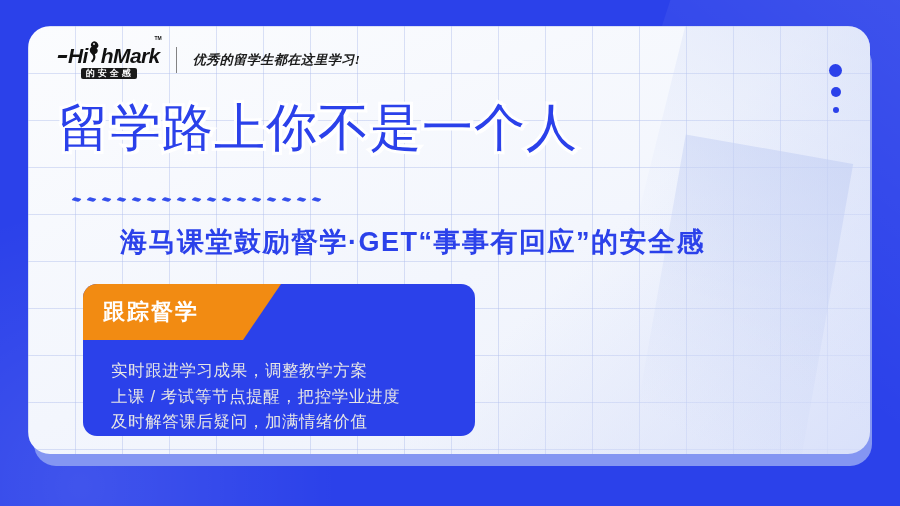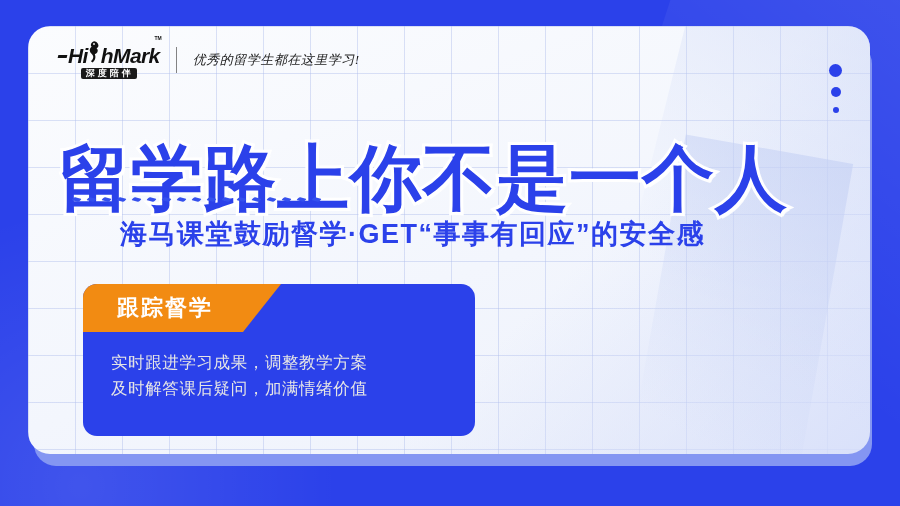--- a/index.html
+++ b/index.html
@@ -161,44 +161,43 @@
   .header-divider {
     width: 1px;
     height: 26px;
     background: #5b5b5b;
     opacity: 0.75;
   }
 
   .header-tagline {
     font-family: "Liberation Serif", "DejaVu Serif", serif;
     font-style: italic;
-    font-weight: 400;
+    font-weight: 700;
     font-size: 13px;
     color: #1c1c1c;
     letter-spacing: 0.5px;
     white-space: nowrap;
   }
 
   
   .headline {
     position: absolute;
     left: 30px;
     top: 76px;
-    font-size: 72px;
-    font-weight: 700;
+    font-size: 51px;
+    font-weight: 400;
     color: #2B41EA;
     letter-spacing: 1px;
     line-height: 1;
     white-space: nowrap;
     -webkit-text-stroke: 6px #FFFFFF;
     paint-order: stroke fill;
     text-shadow:
       0 0 0 #fff,
       3px 3px 0 rgba(255,255,255,0.9);
-    margin-top: 40px;
   }
 
   
   .slash-rule {
     position: absolute;
     left: 44px;
     top: 172px;
     display: flex;
     gap: 6px;
   }
@@ -208,21 +207,21 @@
     height: 3px;
     background: #3550ED;
     transform: skewX(-40deg) rotate(12deg);
     border-radius: 1px;
   }
 
   
   .subtitle {
     position: absolute;
     left: 92px;
-    top: 190px;
+    top: 198px;
     font-size: 27px;
     font-weight: 700;
     color: #2B41EA;
     letter-spacing: 1.5px;
     white-space: nowrap;
   }
 
   
   .cards {
     position: absolute;
@@ -236,26 +235,26 @@
     position: relative;
     width: 392px;
     height: 152px;
     background: #2B41EA;
     border-radius: 14px;
     overflow: hidden;
   }
 
   .card-tab {
     position: relative;
-    height: 48px;
+    height: 56px;
     width: 198px;
     background: #F28B12;
     display: flex;
     align-items: center;
-    padding-left: 34px;
+    padding-left: 20px;
     clip-path: polygon(0 0, 198px 0, 160px 100%, 0 100%);
   }
   .card-tab-label {
     color: #FFFFFF;
     font-size: 22px;
     font-weight: 700;
     letter-spacing: 2px;
     white-space: nowrap;
   }
 
@@ -311,21 +310,21 @@
                        C7.4 14.6 7.6 16.0 7.2 17.4 C6.8 19.0 5.8 20.4 4.4 21.4
                        L3.0 20.2 C4.2 19.2 5.0 18.0 5.2 16.6 C5.4 15.4 5.0 14.2 4.2 13.4
                        C3.0 12.4 2.0 11.2 1.8 9.8 C1.6 8.2 2.4 6.8 3.6 5.8
                        C2.8 4.8 2.6 3.6 3.2 2.4 C3.8 1.2 5.0 0.4 6.4 0.2 Z" fill="#111"></path>
               <circle cx="6.0" cy="3.0" r="0.9" fill="#fff"></circle>
             </svg>
           </span>
           <span>hMark</span>
           <span class="logo-tm">TM</span>
         </div>
-        <div class="logo-cn">深度陪伴</div>
+        <div class="logo-cn">的安全感</div>
       </div>
 
       <div class="header-divider"></div>
 
       <div class="header-tagline">优秀的留学生都在这里学习!</div>
     </div>
 
     <div class="dots">
       <i class="d1"></i>
       <i class="d2"></i>
@@ -357,20 +356,21 @@
     <div class="subtitle">海马课堂鼓励督学·GET“事事有回应”的安全感</div>
 
     <div class="cards">
 
       <div class="card">
         <div class="card-tab">
           <span class="card-tab-label">跟踪督学</span>
         </div>
         <div class="card-body">
           <div class="card-line">实时跟进学习成果，调整教学方案</div>
+          <div class="card-line">上课 / 考试等节点提醒，把控学业进度</div>
           <div class="card-line">及时解答课后疑问，加满情绪价值</div>
         </div>
       </div>
 
 
     </div>
 
   </div>
 </div>
 

